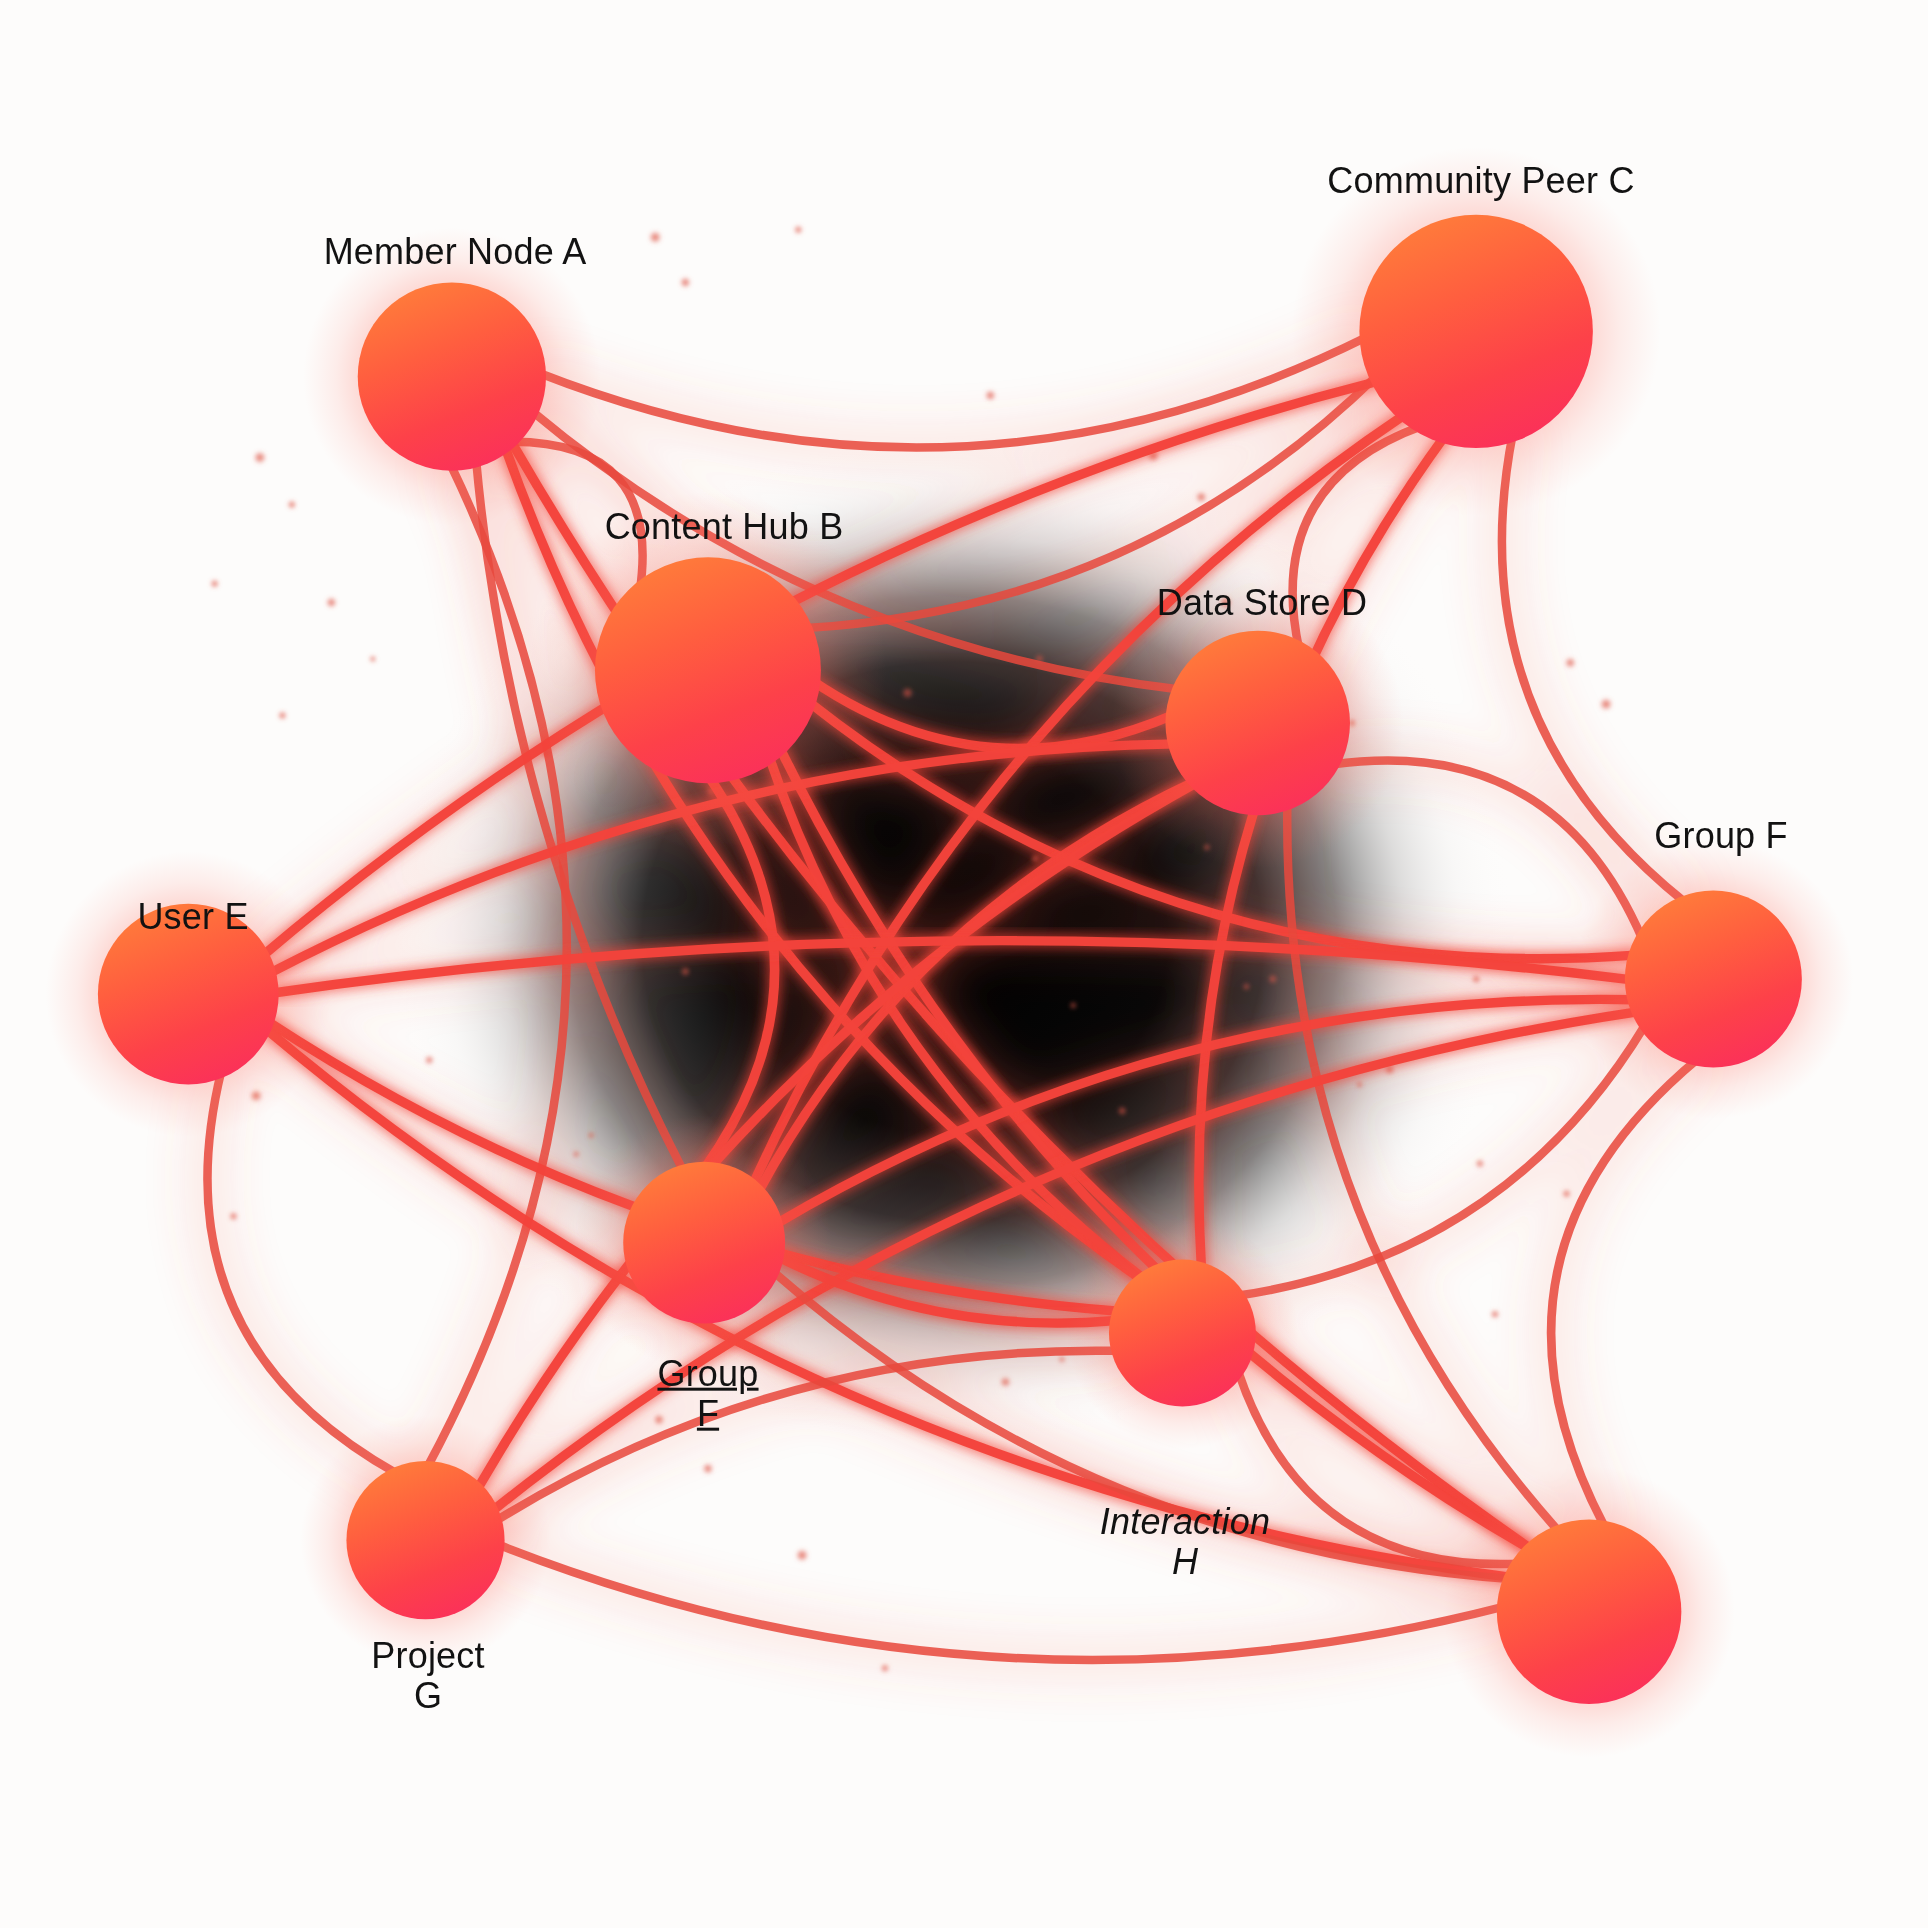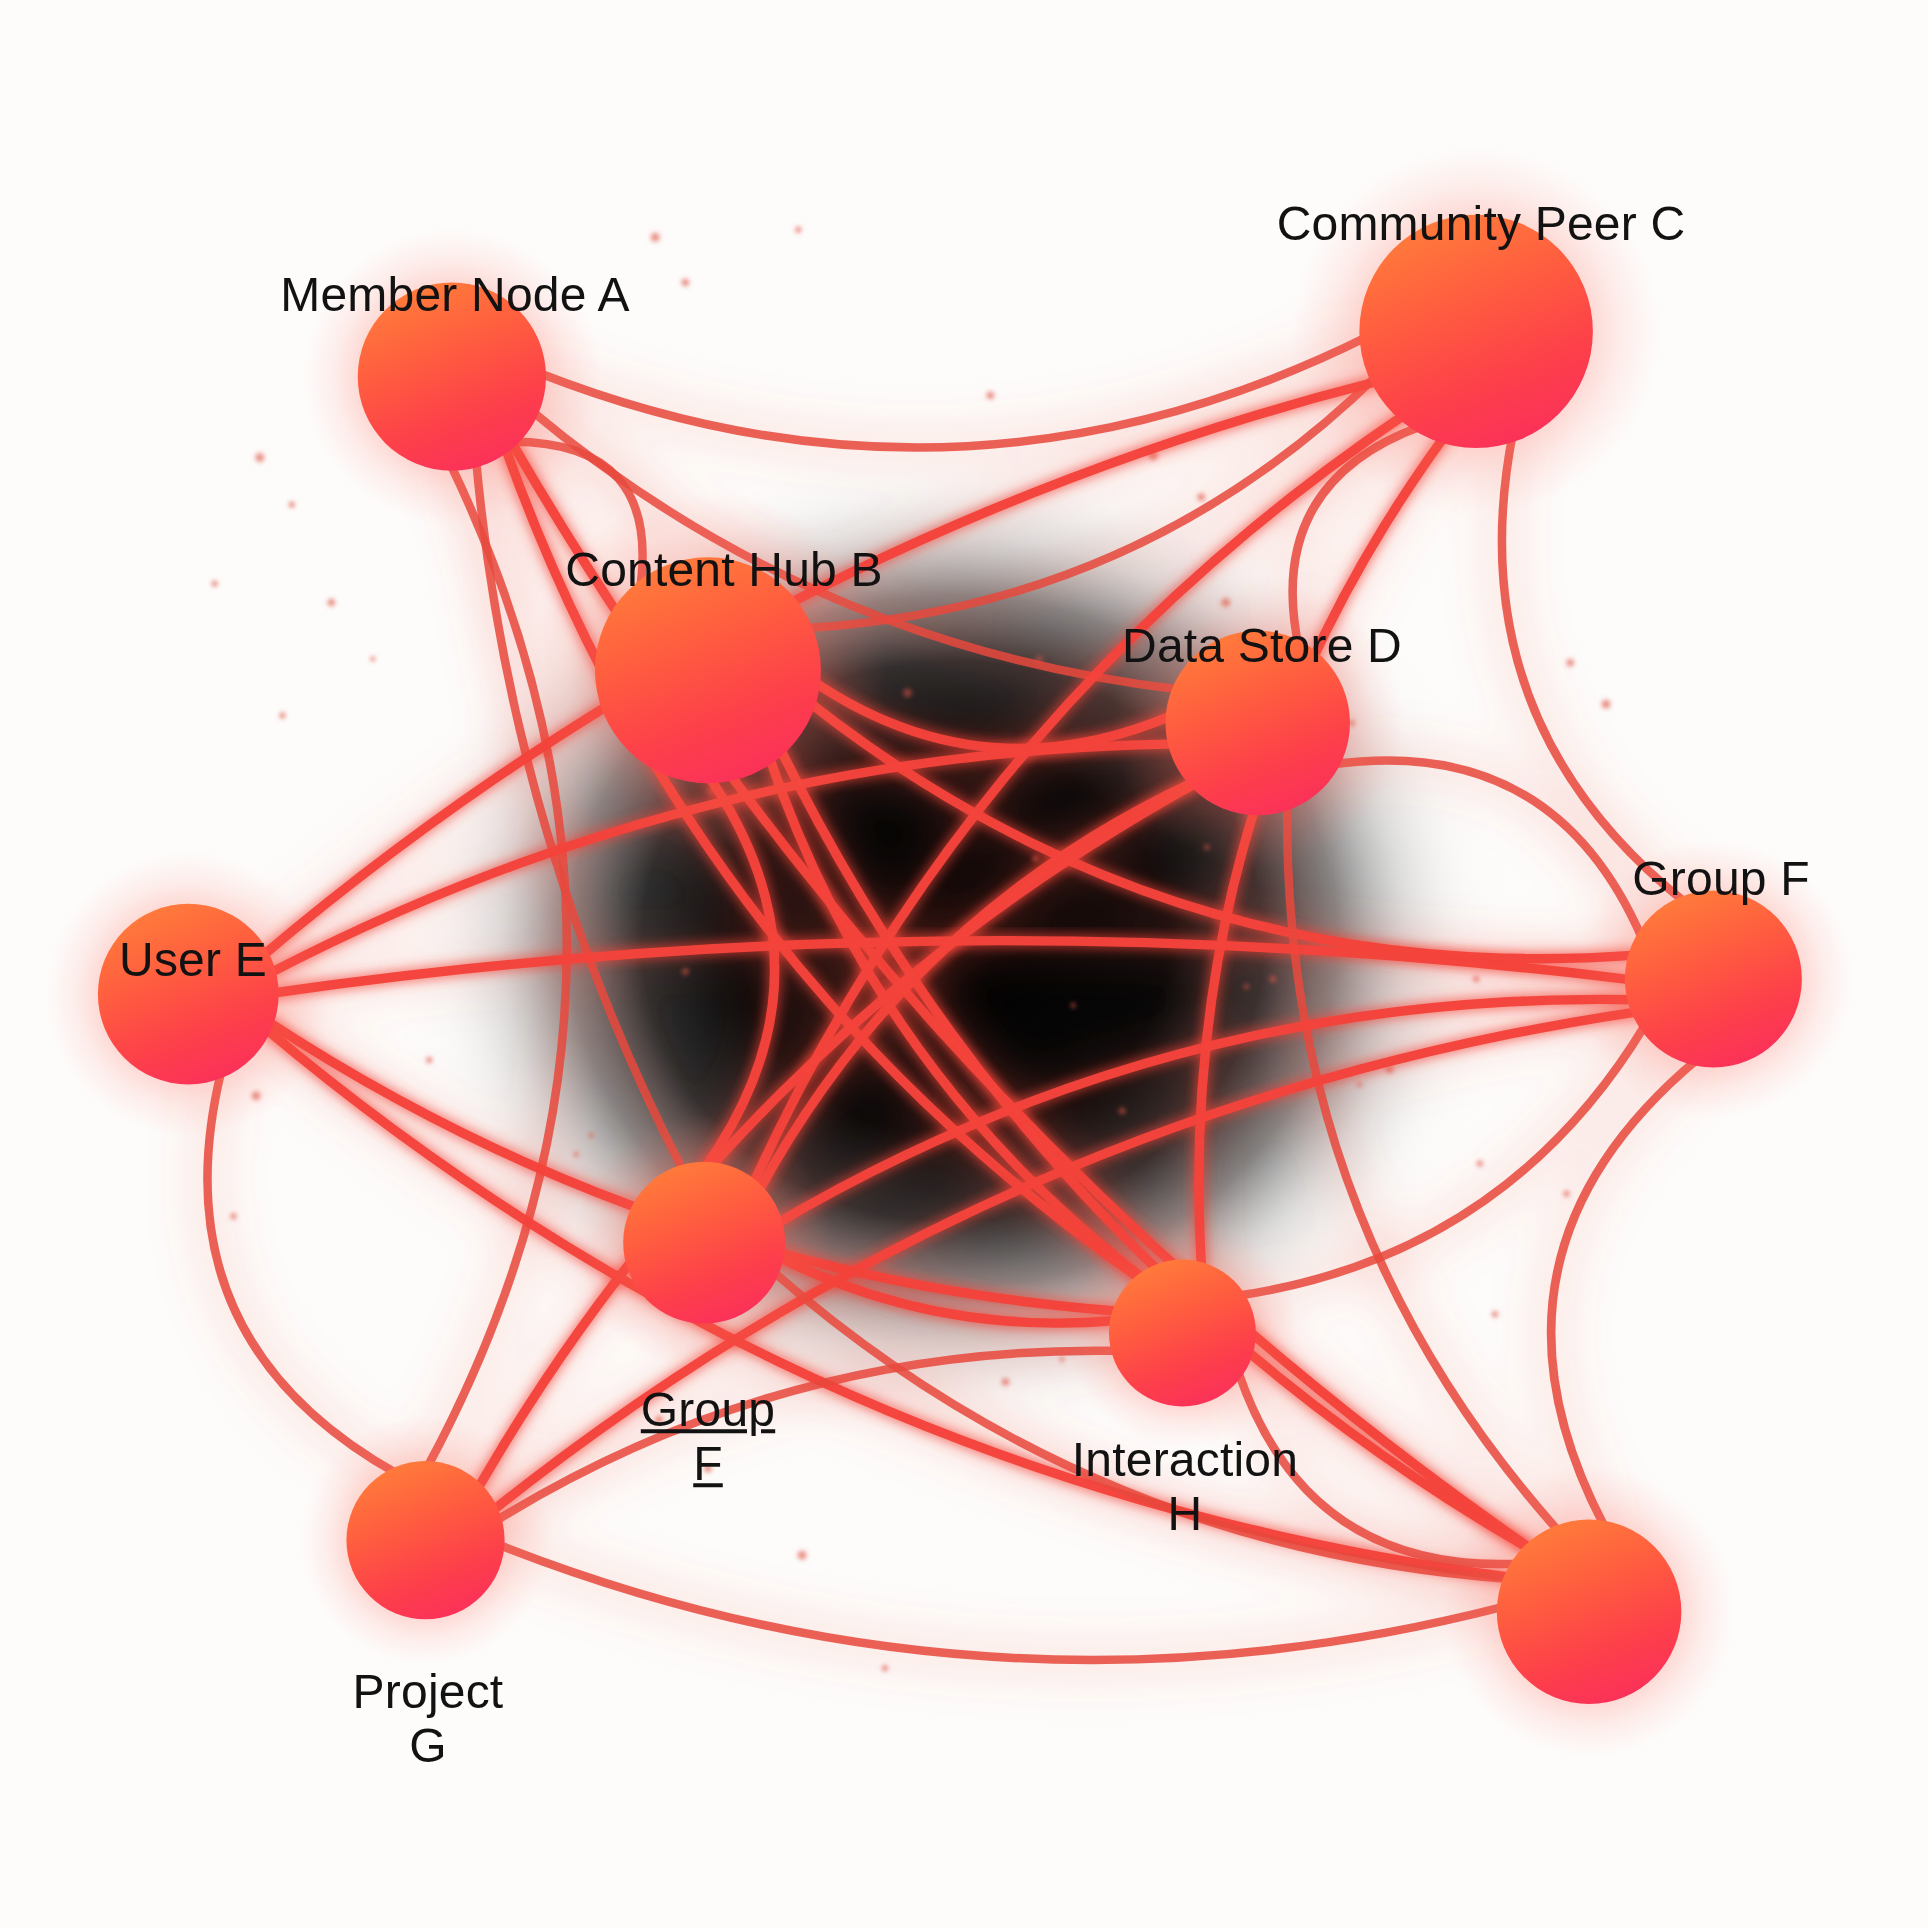--- a/index.html
+++ b/index.html
@@ -20,29 +20,28 @@
     position: absolute;
     inset: 0;
     width: 1928px;
     height: 1928px;
     display: block;
   }
   .node-label {
     position: absolute;
     color: #121212;
     font-family: "Liberation Sans", sans-serif;
-    font-size: 48px;
+    font-size: 36px;
     line-height: 1.12;
     letter-spacing: 0.2px;
     text-align: center;
     white-space: pre-line;
     transform: translate(-50%, -50%);
     pointer-events: none;
     z-index: 40;
-    margin-top: 43px;
   }
   #labels-layer {
     position: absolute;
     inset: 0;
     z-index: 40;
   }
 </style>
 </head>
 <body>
 
@@ -261,20 +260,20 @@
 
   <div id="labels-layer">
       <div class="node-label" style="left: 455px; top: 252px;">Member Node A</div>
       <div class="node-label" style="left: 724px; top: 527px;">Content Hub B</div>
       <div class="node-label" style="left: 1481px; top: 181px;">Community Peer C</div>
       <div class="node-label" style="left: 1262px; top: 603px;">Data Store D</div>
       <div class="node-label" style="left: 193px; top: 917px;">User E</div>
       <div class="node-label" style="left: 1721px; top: 836px;">Group F</div>
       <div class="node-label" style="left: 708px; top: 1394px; text-decoration: underline;">Group
 F</div>
-      <div class="node-label" style="left: 1185px; top: 1444px;">Interaction
+      <div class="node-label" style="left: 1185px; top: 1542px; font-style: italic;">Interaction
 H</div>
       <div class="node-label" style="left: 428px; top: 1676px;">Project
 G</div>
     </div>
 
 </div>
 
 
 </body></html>

